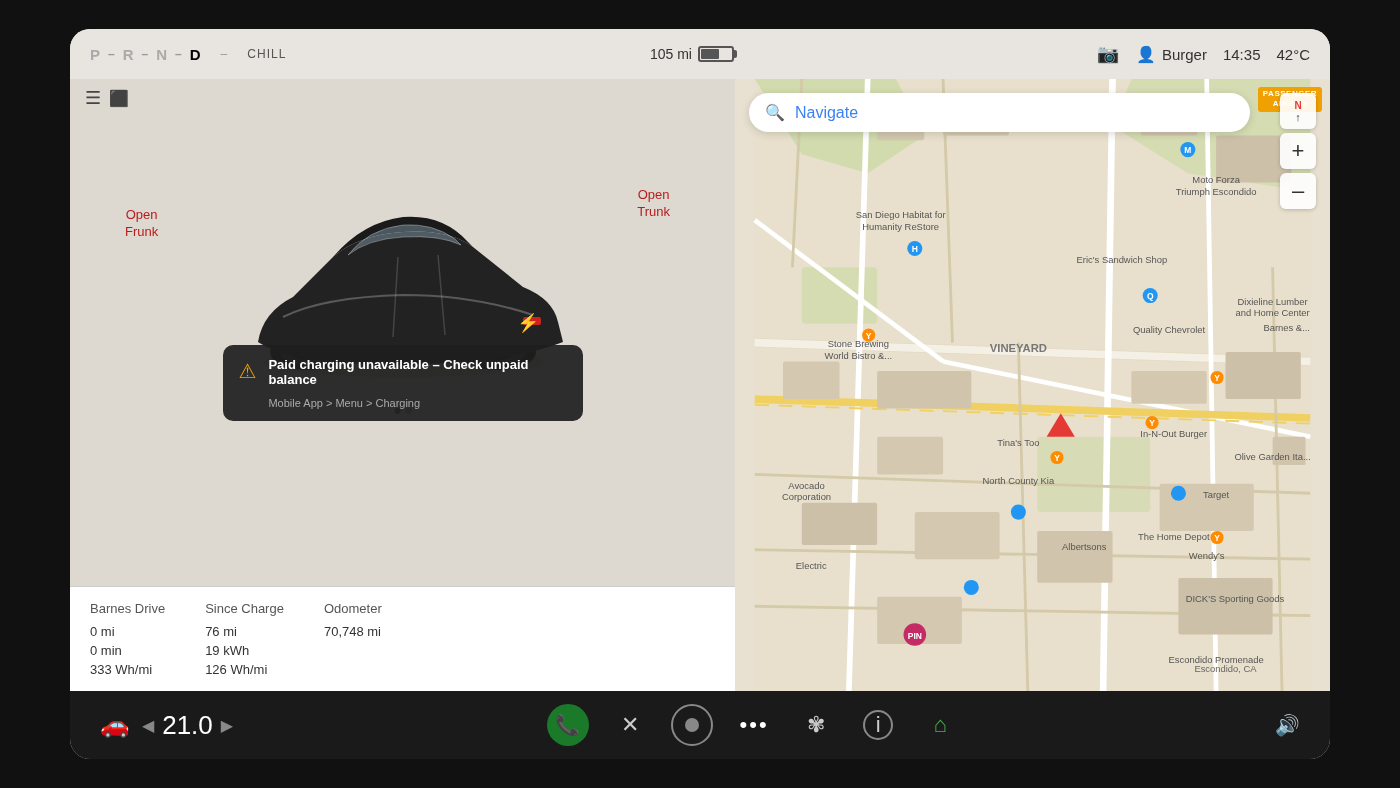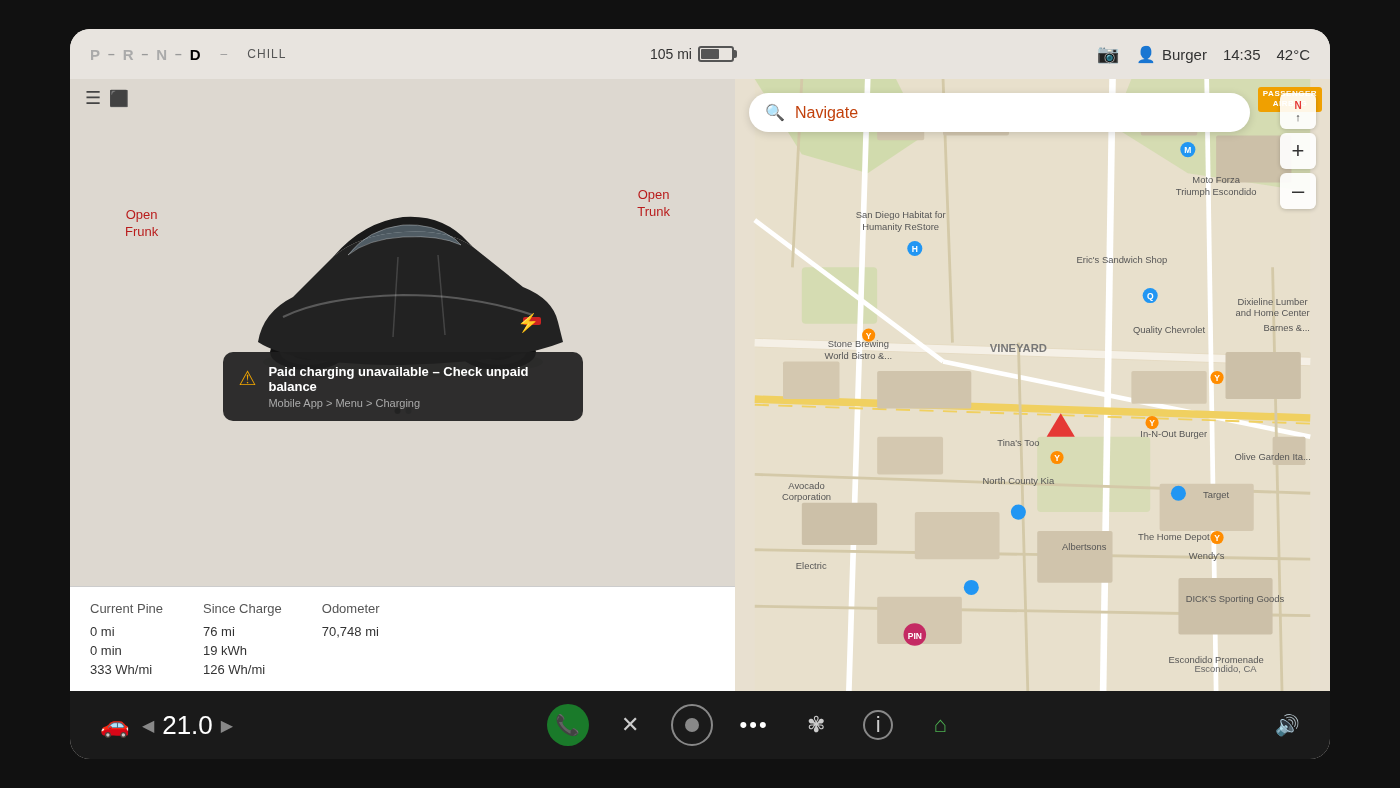--- a/index.html
+++ b/index.html
@@ -258,21 +258,21 @@
       margin-top: 2px;
     }
 
     .warning-text {
       color: #fff;
     }
 
     .warning-title {
       font-size: 13px;
       font-weight: 600;
-      margin-bottom: 3px;
+      margin-bottom: 10px;
     }
 
     .warning-sub {
       font-size: 11px;
       color: #aaa;
     }
 
     
     .stats-area {
       background: #fff;
@@ -347,21 +347,21 @@
       box-shadow: 0 2px 8px rgba(0,0,0,0.15);
     }
 
     .search-icon {
       font-size: 16px;
       color: #888;
     }
 
     .search-text {
       font-size: 16px;
-      color: #c2410c;
+      color: #3b82f6;
     }
 
     
     .map-controls {
       position: absolute;
       top: 14px;
       right: 14px;
       display: flex;
       flex-direction: column;
       gap: 4px;
@@ -589,21 +589,21 @@
           </div>
 
           <div class="pagination-dots">
             <div class="dot active"></div>
             <div class="dot"></div>
           </div>
         </div>
 
         <div class="stats-area">
           <div class="stat-column">
-            <div class="stat-label">Current Pine</div>
+            <div class="stat-label">Barnes Drive</div>
             <div class="stat-value">0 mi</div>
             <div class="stat-value">0 min</div>
             <div class="stat-value">333 Wh/mi</div>
           </div>
           <div class="stat-column">
             <div class="stat-label">Since Charge</div>
             <div class="stat-value">76 mi</div>
             <div class="stat-value">19 kWh</div>
             <div class="stat-value">126 Wh/mi</div>
           </div>

